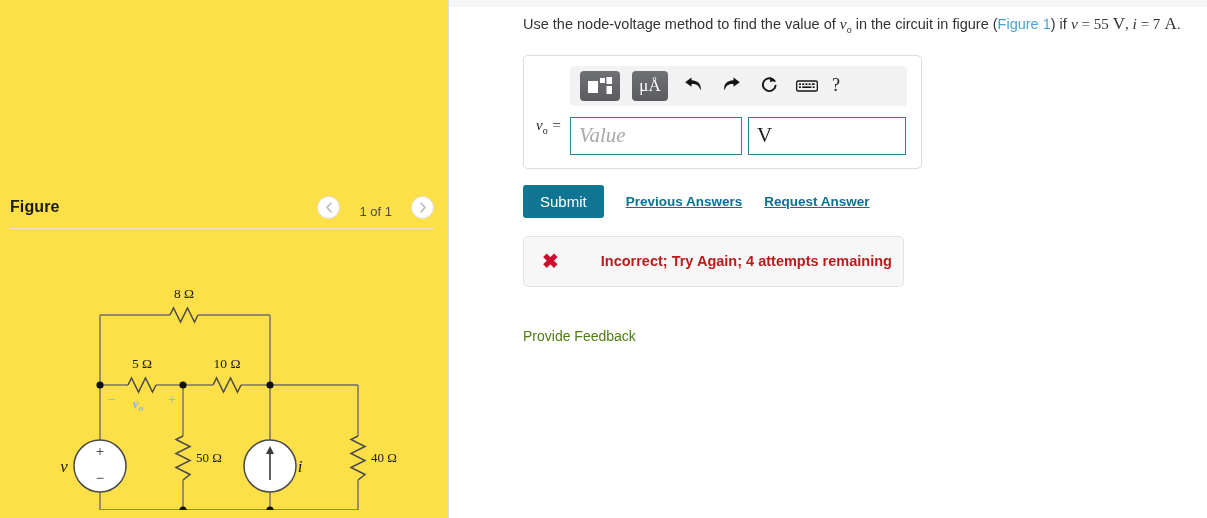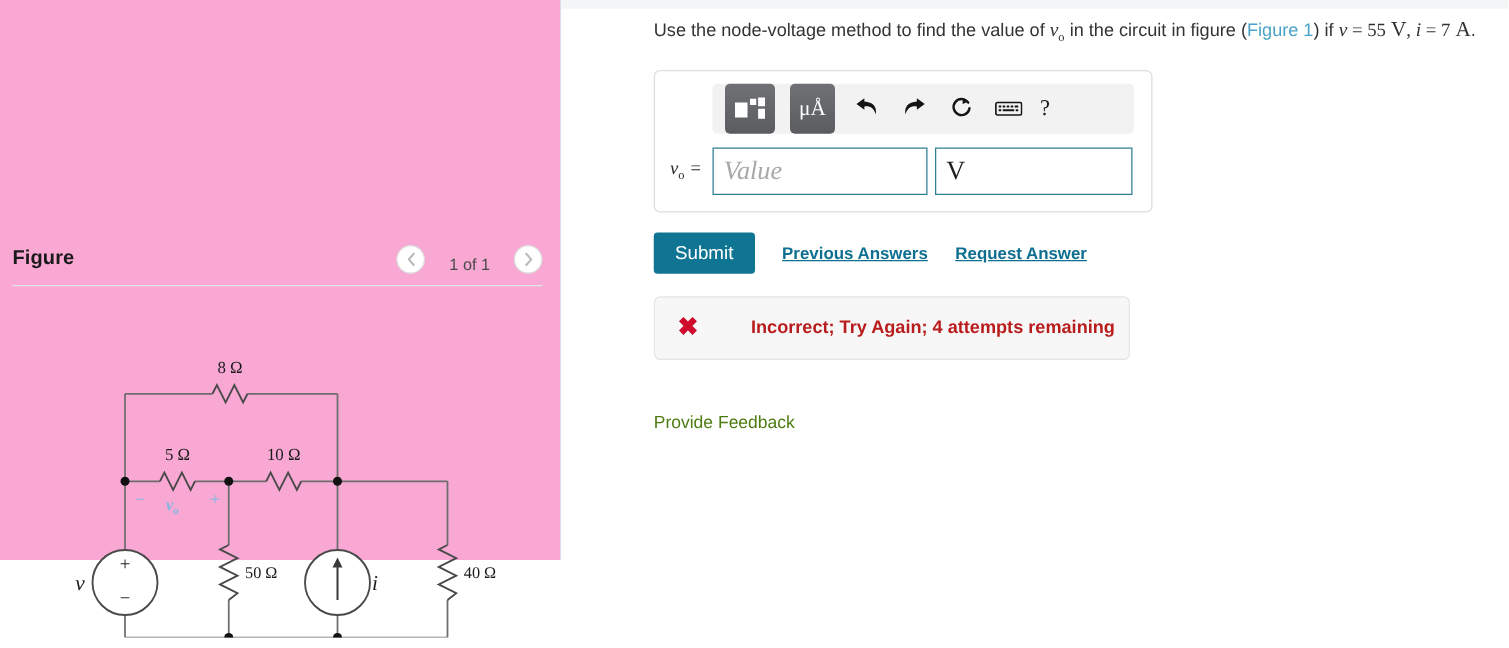--- a/index.html
+++ b/index.html
@@ -18,23 +18,23 @@
   .page {
     position: absolute;
     inset: 0;
     display: flex;
     background: #ffffff;
   }
 
   
   .left-panel {
     width: 449px;
-    height: 448px;
+    height: 518px;
     position: relative;
-    background: #f9a8d4;
+    background: #fde047;
     border-right: 1px solid #d6e0e8;
     box-sizing: border-box;
     flex: 0 0 449px;
   }
   .figure-header {
     position: absolute;
     left: 10px;
     right: 14px;
     top: 188px;
     height: 38px;
@@ -161,21 +161,21 @@
     height: 40px;
     display: flex;
     align-items: center;
     padding: 0 10px;
     gap: 12px;
     margin-left: 34px;
     margin-right: 2px;
   }
   .tb-tile {
     width: 40px;
-    height: 40px;
+    height: 30px;
     border-radius: 4px;
     background: linear-gradient(#6f7174, #5a5c5f);
     display: flex;
     align-items: center;
     justify-content: center;
     cursor: pointer;
     flex: 0 0 auto;
   }
   .tb-tile.small {
     width: 36px;
@@ -196,21 +196,21 @@
     flex: 0 0 auto;
   }
   .tb-help {
     font-size: 18px;
     color: #1b1b1b;
     cursor: pointer;
     font-family: "Liberation Serif", serif;
   }
   .answer-row {
     display: flex;
-    align-items: center;
+    align-items: flex-start;
     margin-top: 11px;
   }
   .answer-label {
     width: 34px;
     font-family: "Liberation Serif", serif;
     font-style: italic;
     font-size: 15px;
     color: #262626;
     white-space: nowrap;
   }

